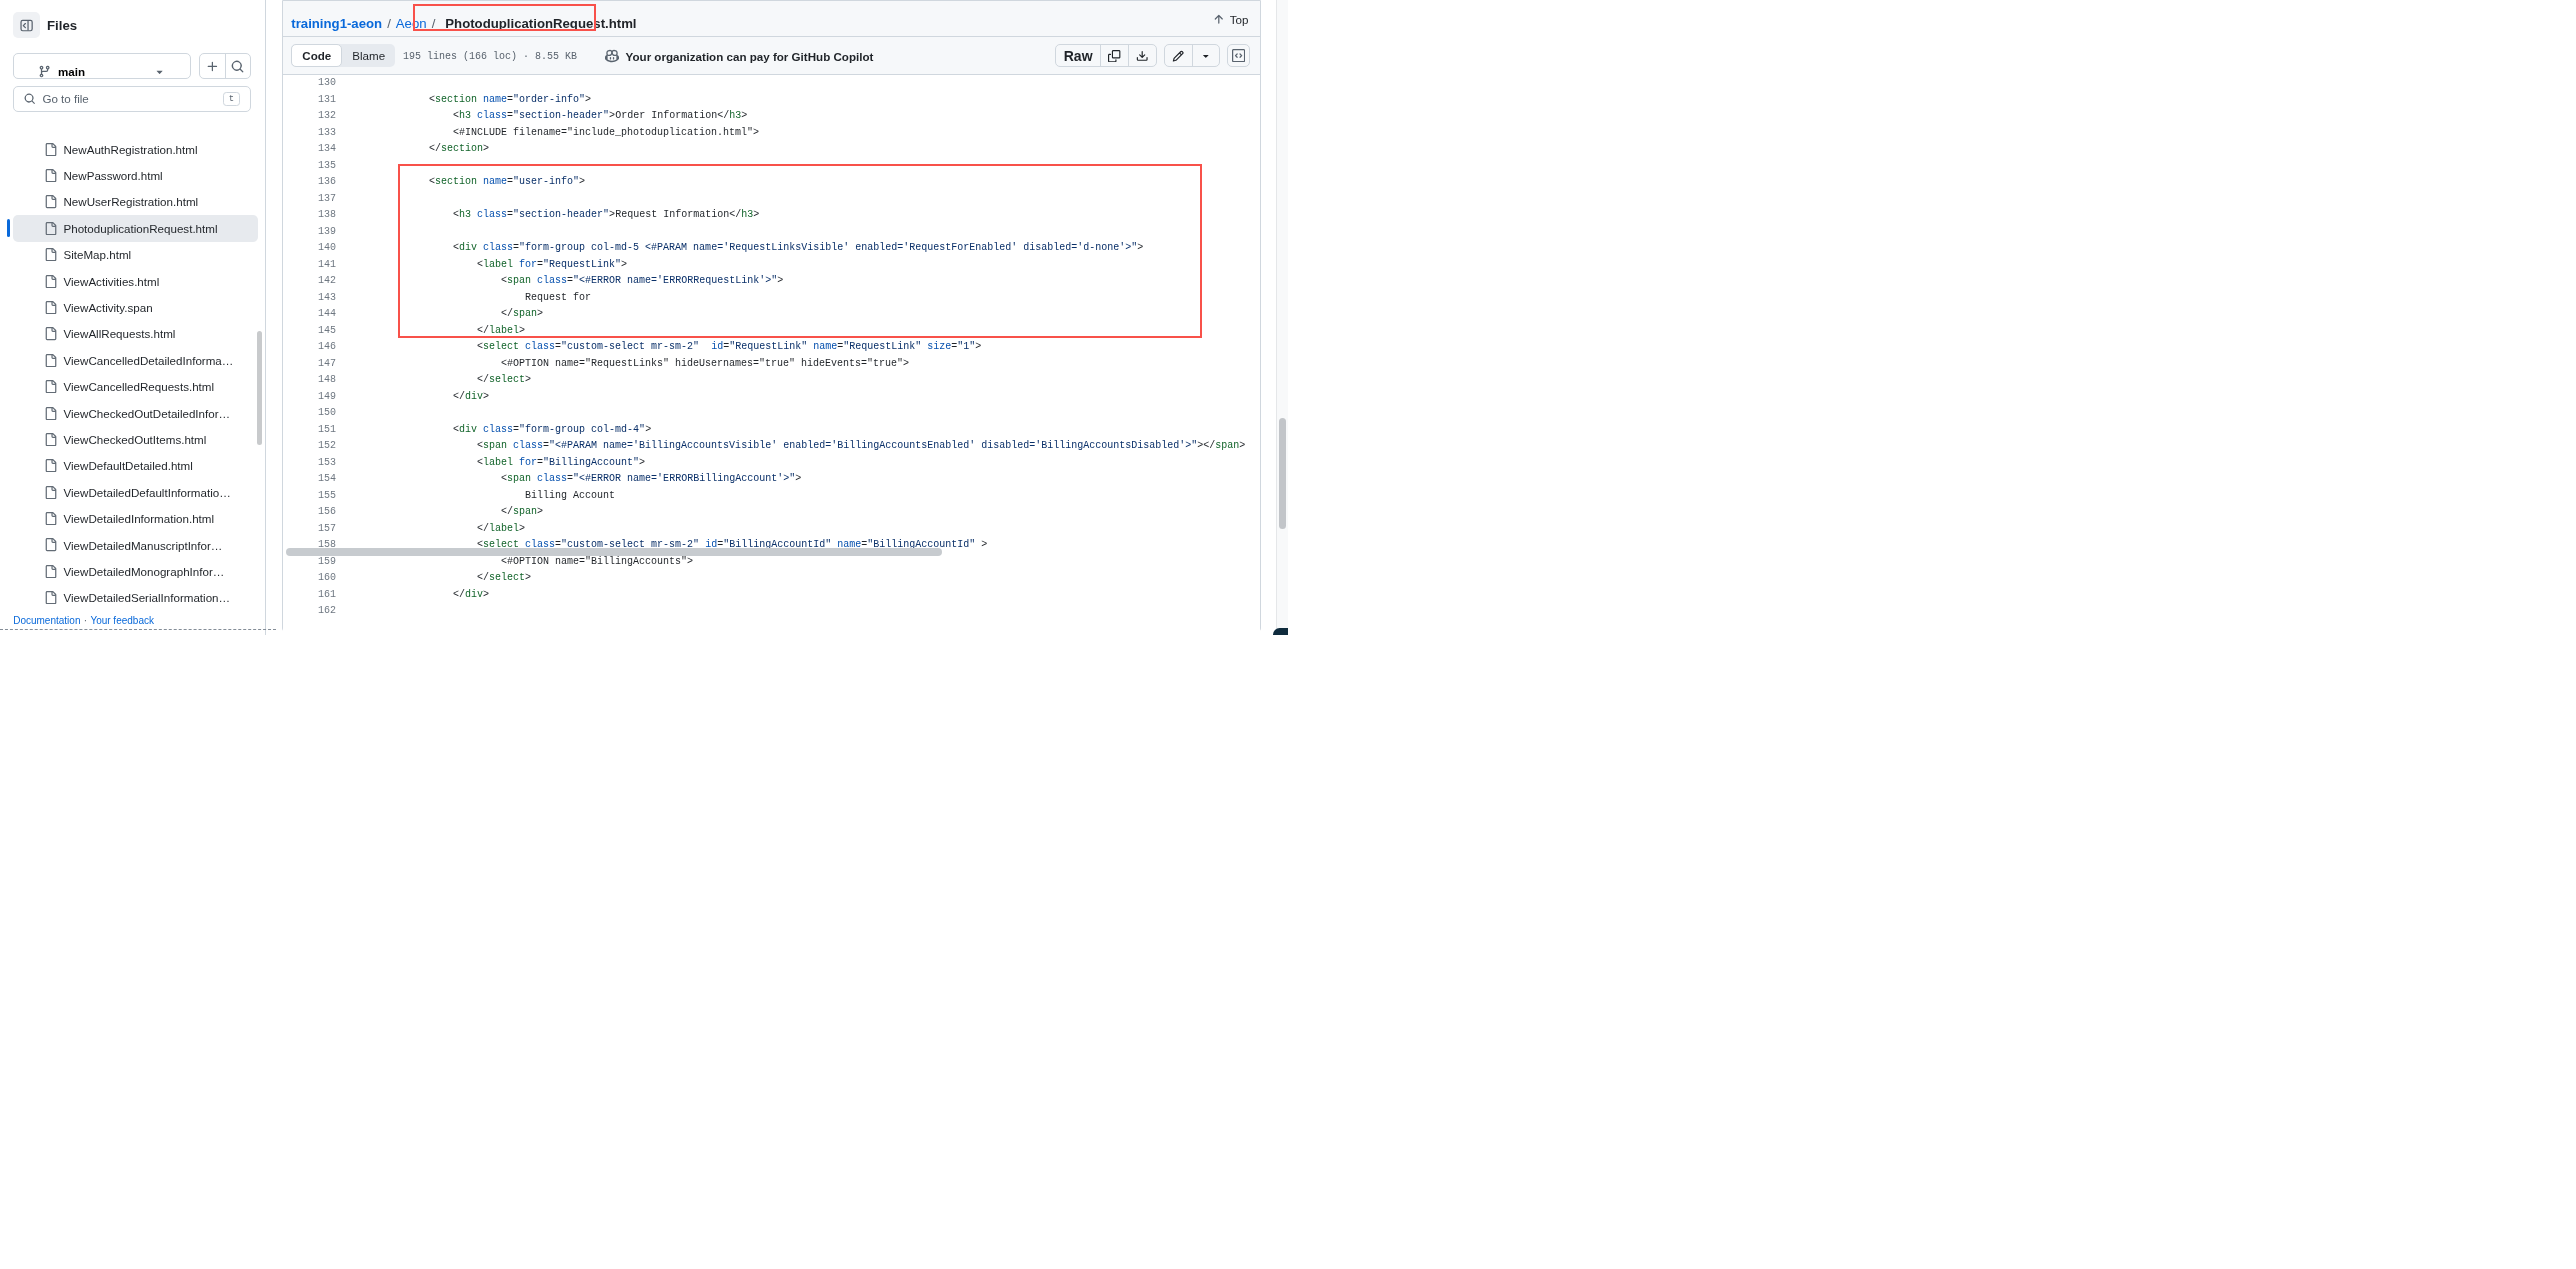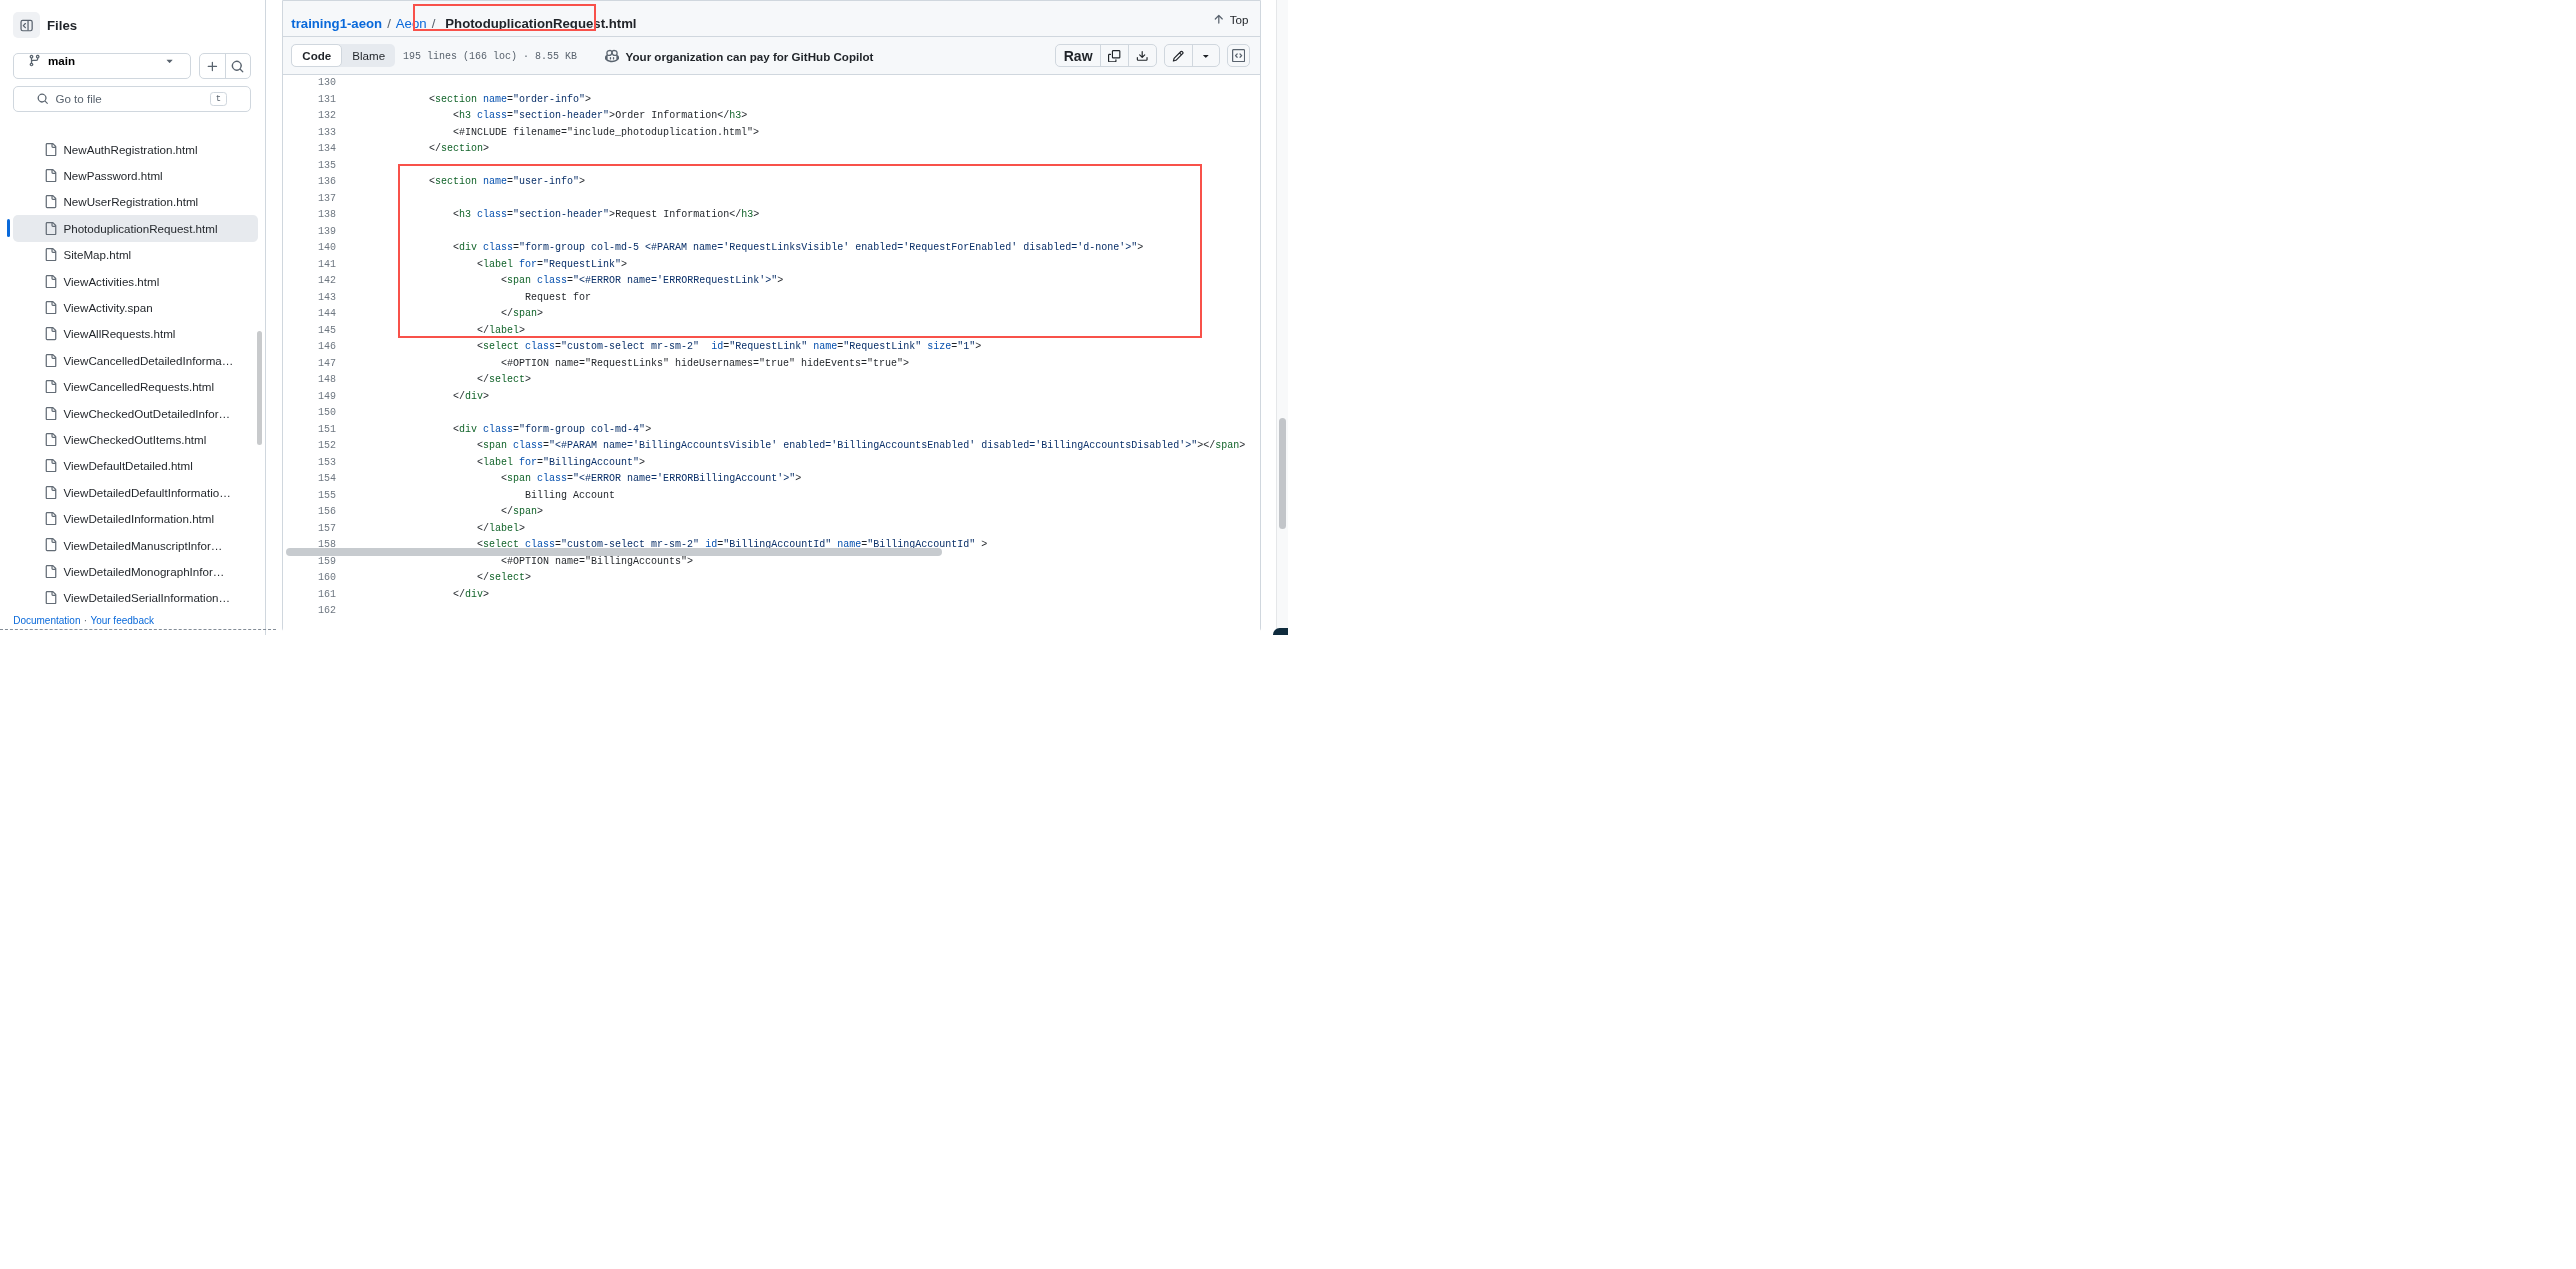--- a/index.html
+++ b/index.html
@@ -4,26 +4,26 @@
 <style>
   * { margin:0; padding:0; box-sizing:border-box; }
   html,body { width:1288px; height:635px; overflow:hidden; background:#fff;
     font-family:"Liberation Sans", sans-serif; color:#1f2328; }
   svg { display:block; }
 
   
   #sidebar { position:absolute; left:0; top:0; width:266px; height:635px; background:#fff; border-right:0.8px solid #d0d7de; }
   #collapse-btn { position:absolute; left:13.2px; top:12.4px; width:26.4px; height:25.6px; border-radius:5px; background:#eff1f4; border:none; display:flex; align-items:center; justify-content:center; cursor:pointer; }
   #files-title { position:absolute; left:47px; top:18px; font-size:13.2px; font-weight:700; }
-  #branch-btn { position:absolute; left:13.2px; top:53px; width:178px; height:26.4px; background:#fff; border:0.8px solid #d0d7de; border-radius:5px; display:flex; align-items:flex-start; padding:0 14px; cursor:pointer; }
+  #branch-btn { position:absolute; left:13.2px; top:53px; width:178px; height:26.4px; background:#fff; border:0.8px solid #d0d7de; border-radius:5px; display:flex; align-items:flex-end; padding:0 24px; cursor:pointer; }
   #branch-btn .lbl { font-size:11.6px; font-weight:600; margin-left:6.6px; flex:1; text-align:left; }
   #split-group { position:absolute; left:199px; top:53px; width:52px; height:26.4px; border:0.8px solid #d0d7de; border-radius:5px; background:#fff; display:flex; }
   #split-group .cell { flex:1; display:flex; align-items:center; justify-content:center; cursor:pointer; }
   #split-group .cell + .cell { border-left:0.8px solid #d0d7de; }
-  #goto-wrap { position:absolute; left:13.2px; top:86px; width:238px; height:25.6px; border:0.8px solid #d0d7de; border-radius:5px; background:#fff; display:flex; align-items:center; padding:0 23px; }
+  #goto-wrap { position:absolute; left:13.2px; top:86px; width:238px; height:25.6px; border:0.8px solid #d0d7de; border-radius:5px; background:#fff; display:flex; align-items:center; padding:0 10px; }
   #goto-input { border:none; outline:none; flex:1; font-size:11.6px; margin-left:6.6px; font-family:"Liberation Sans",sans-serif; color:#1f2328; background:transparent; }
   #goto-input::placeholder { color:#59636e; }
   #goto-key { border:0.8px solid #d0d7de; border-radius:3.3px; font-family:"Liberation Mono",monospace; font-size:9px; color:#59636e; padding:0.8px 5px; }
   #file-list { position:absolute; left:0; top:136px; width:266px; }
   .file-row { position:relative; height:26.4px; margin:0 8.3px 0 13.2px; border-radius:5px; display:flex; align-items:center; padding-left:30.5px; cursor:pointer; }
   .file-row .fname { font-size:11.6px; margin-left:6.6px; white-space:nowrap; overflow:hidden; }
   .file-row.sel { background:#e7eaee; }
   .file-row.sel::before { content:""; position:absolute; left:-6.6px; top:4.1px; width:3.3px; height:18px; border-radius:1.7px; background:#0969da; }
   #sb-scroll { position:absolute; left:257px; top:331px; width:5px; height:114px; border-radius:2.5px; background:#c8cacc; }
   #sb-footer { position:absolute; left:13.2px; top:615px; font-size:10px; }

